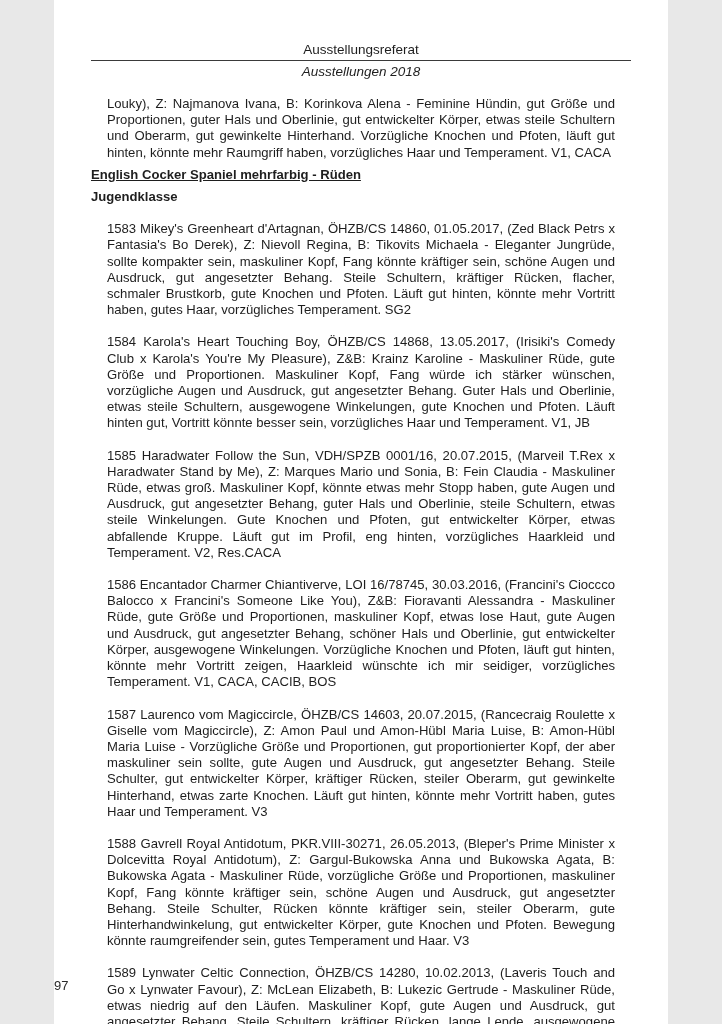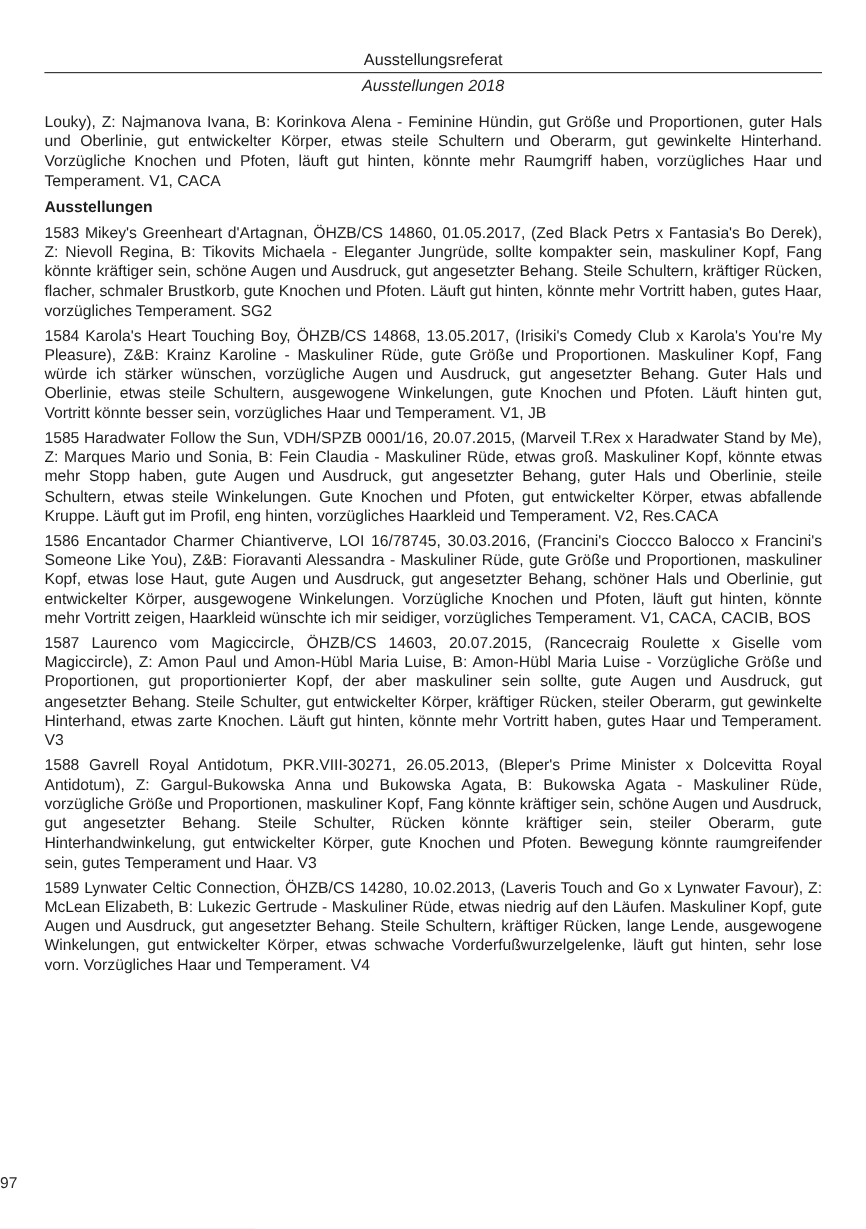--- a/index.html
+++ b/index.html
@@ -2,21 +2,21 @@
 <html lang="de"><head>
 <meta charset="utf-8">
 <style>
   html, body {
     margin: 0;
     padding: 0;
     background: #e8e8e8;
   }
   .page {
     position: relative;
-    width: 722px;
+    width: 614px;
     height: 1024px;
     margin: 0 auto;
     background: #ffffff;
     overflow: hidden;
     font-family: "Liberation Sans", "DejaVu Sans", sans-serif;
     color: #1e1e1e;
     box-sizing: border-box;
   }
   .page-inner {
     padding: 42px 37px 0 37px;
@@ -36,21 +36,21 @@
   }
   .doc-header .header-subtitle {
     padding-top: 1px;
     font-style: italic;
   }
   .doc-body {
     margin-top: 14px;
     font-size: 13.1px;
     line-height: 16.2px;
   }
-  .block { margin: 0; }
+  .block { margin: 16px; }
   .paragraph {
     text-align: justify;
     margin-bottom: 4.5px;
     hyphens: auto;
     -webkit-hyphens: auto;
   }
   .breed_heading {
     font-weight: bold;
     text-decoration: underline;
     margin: 6px 0 5px 0;
@@ -74,21 +74,22 @@
 
 <div class="page">
   <div class="page-inner">
     <div class="doc-header">
       <div class="header-title">Ausstellungsreferat</div>
       <hr class="header-rule">
       <div class="header-subtitle">Ausstellungen 2018</div>
     </div>
     <div class="doc-body" id="doc-body">
         <div class="block paragraph">Louky), Z: Najmanova Ivana, B: Korinkova Alena - Feminine Hündin, gut Größe und Proportionen, guter Hals und Oberlinie, gut entwickelter Körper, etwas steile Schultern und Oberarm, gut gewinkelte Hinterhand. Vorzügliche Knochen und Pfoten, läuft gut hinten, könnte mehr Raumgriff haben, vorzügliches Haar und Temperament. V1, CACA</div>
-        <div class="block class_heading">Ausstellungen</div>
+        <div class="block breed_heading">English Cocker Spaniel mehrfarbig - Rüden</div>
+        <div class="block class_heading">Jugendklasse</div>
         <div class="block paragraph">1583 Mikey's Greenheart d'Artagnan, ÖHZB/CS 14860, 01.05.2017, (Zed Black Petrs x Fantasia's Bo Derek), Z: Nievoll Regina, B: Tikovits Michaela - Eleganter Jungrüde, sollte kompakter sein, maskuliner Kopf, Fang könnte kräftiger sein, schöne Augen und Ausdruck, gut angesetzter Behang. Steile Schultern, kräftiger Rücken, flacher, schmaler Brustkorb, gute Knochen und Pfoten. Läuft gut hinten, könnte mehr Vortritt haben, gutes Haar, vorzügliches Temperament. SG2</div>
         <div class="block paragraph">1584 Karola's Heart Touching Boy, ÖHZB/CS 14868, 13.05.2017, (Irisiki's Comedy Club x Karola's You're My Pleasure), Z&amp;B: Krainz Karoline - Maskuliner Rüde, gute Größe und Proportionen. Maskuliner Kopf, Fang würde ich stärker wünschen, vorzügliche Augen und Ausdruck, gut angesetzter Behang. Guter Hals und Oberlinie, etwas steile Schultern, ausgewogene Winkelungen, gute Knochen und Pfoten. Läuft hinten gut, Vortritt könnte besser sein, vorzügliches Haar und Temperament. V1, JB</div>
         <div class="block paragraph">1585 Haradwater Follow the Sun, VDH/SPZB 0001/16, 20.07.2015, (Marveil T.Rex x Haradwater Stand by Me), Z: Marques Mario und Sonia, B: Fein Claudia - Maskuliner Rüde, etwas groß. Maskuliner Kopf, könnte etwas mehr Stopp haben, gute Augen und Ausdruck, gut angesetzter Behang, guter Hals und Oberlinie, steile Schultern, etwas steile Winkelungen. Gute Knochen und Pfoten, gut entwickelter Körper, etwas abfallende Kruppe. Läuft gut im Profil, eng hinten, vorzügliches Haarkleid und Temperament. V2, Res.CACA</div>
         <div class="block paragraph">1586 Encantador Charmer Chiantiverve, LOI 16/78745, 30.03.2016, (Francini's Cioccco Balocco x Francini's Someone Like You), Z&amp;B: Fioravanti Alessandra - Maskuliner Rüde, gute Größe und Proportionen, maskuliner Kopf, etwas lose Haut, gute Augen und Ausdruck, gut angesetzter Behang, schöner Hals und Oberlinie, gut entwickelter Körper, ausgewogene Winkelungen. Vorzügliche Knochen und Pfoten, läuft gut hinten, könnte mehr Vortritt zeigen, Haarkleid wünschte ich mir seidiger, vorzügliches Temperament. V1, CACA, CACIB, BOS</div>
         <div class="block paragraph">1587 Laurenco vom Magiccircle, ÖHZB/CS 14603, 20.07.2015, (Rancecraig Roulette x Giselle vom Magiccircle), Z: Amon Paul und Amon-Hübl Maria Luise, B: Amon-Hübl Maria Luise - Vorzügliche Größe und Proportionen, gut proportionierter Kopf, der aber maskuliner sein sollte, gute Augen und Ausdruck, gut angesetzter Behang. Steile Schulter, gut entwickelter Körper, kräftiger Rücken, steiler Oberarm, gut gewinkelte Hinterhand, etwas zarte Knochen. Läuft gut hinten, könnte mehr Vortritt haben, gutes Haar und Temperament. V3</div>
         <div class="block paragraph">1588 Gavrell Royal Antidotum, PKR.VIII-30271, 26.05.2013, (Bleper's Prime Minister x Dolcevitta Royal Antidotum), Z: Gargul-Bukowska Anna und Bukowska Agata, B: Bukowska Agata - Maskuliner Rüde, vorzügliche Größe und Proportionen, maskuliner Kopf, Fang könnte kräftiger sein, schöne Augen und Ausdruck, gut angesetzter Behang. Steile Schulter, Rücken könnte kräftiger sein, steiler Oberarm, gute Hinterhandwinkelung, gut entwickelter Körper, gute Knochen und Pfoten. Bewegung könnte raumgreifender sein, gutes Temperament und Haar. V3</div>
         <div class="block paragraph">1589 Lynwater Celtic Connection, ÖHZB/CS 14280, 10.02.2013, (Laveris Touch and Go x Lynwater Favour), Z: McLean Elizabeth, B: Lukezic Gertrude - Maskuliner Rüde, etwas niedrig auf den Läufen. Maskuliner Kopf, gute Augen und Ausdruck, gut angesetzter Behang. Steile Schultern, kräftiger Rücken, lange Lende, ausgewogene Winkelungen, gut entwickelter Körper, etwas schwache Vorderfußwurzelgelenke, läuft gut hinten, sehr lose vorn. Vorzügliches Haar und Temperament. V4</div>
       </div>
   </div>
   <div class="doc-footer">

